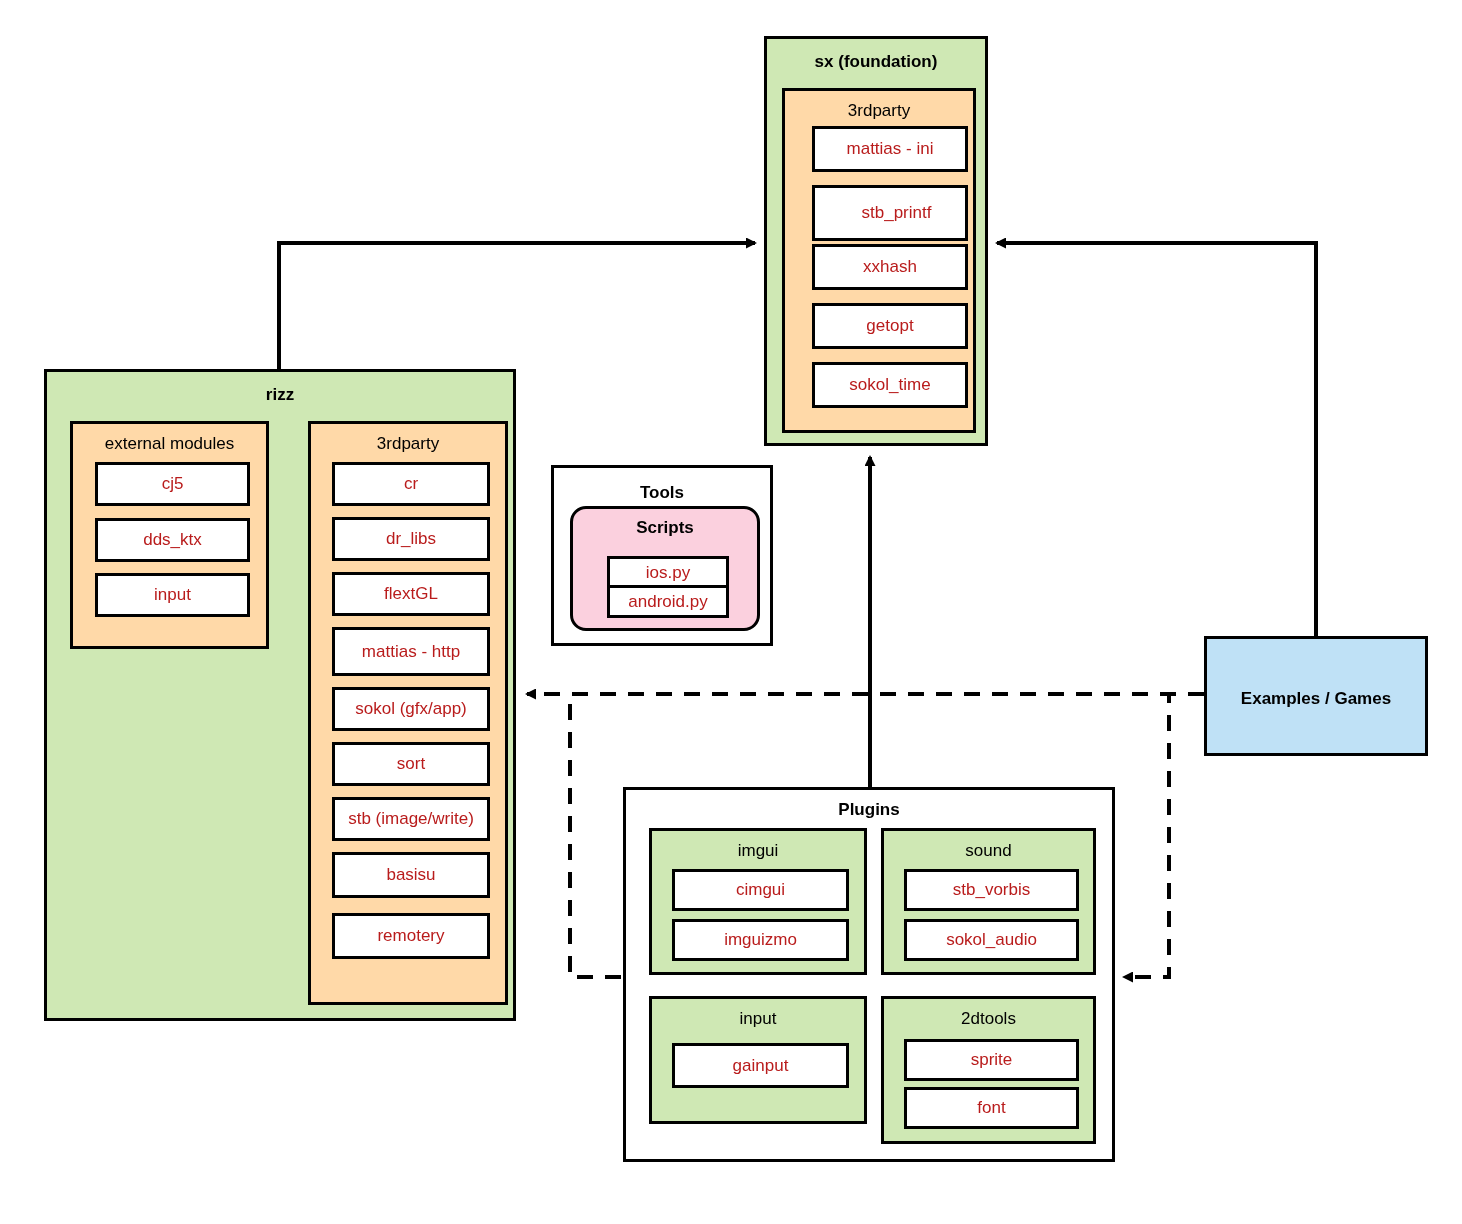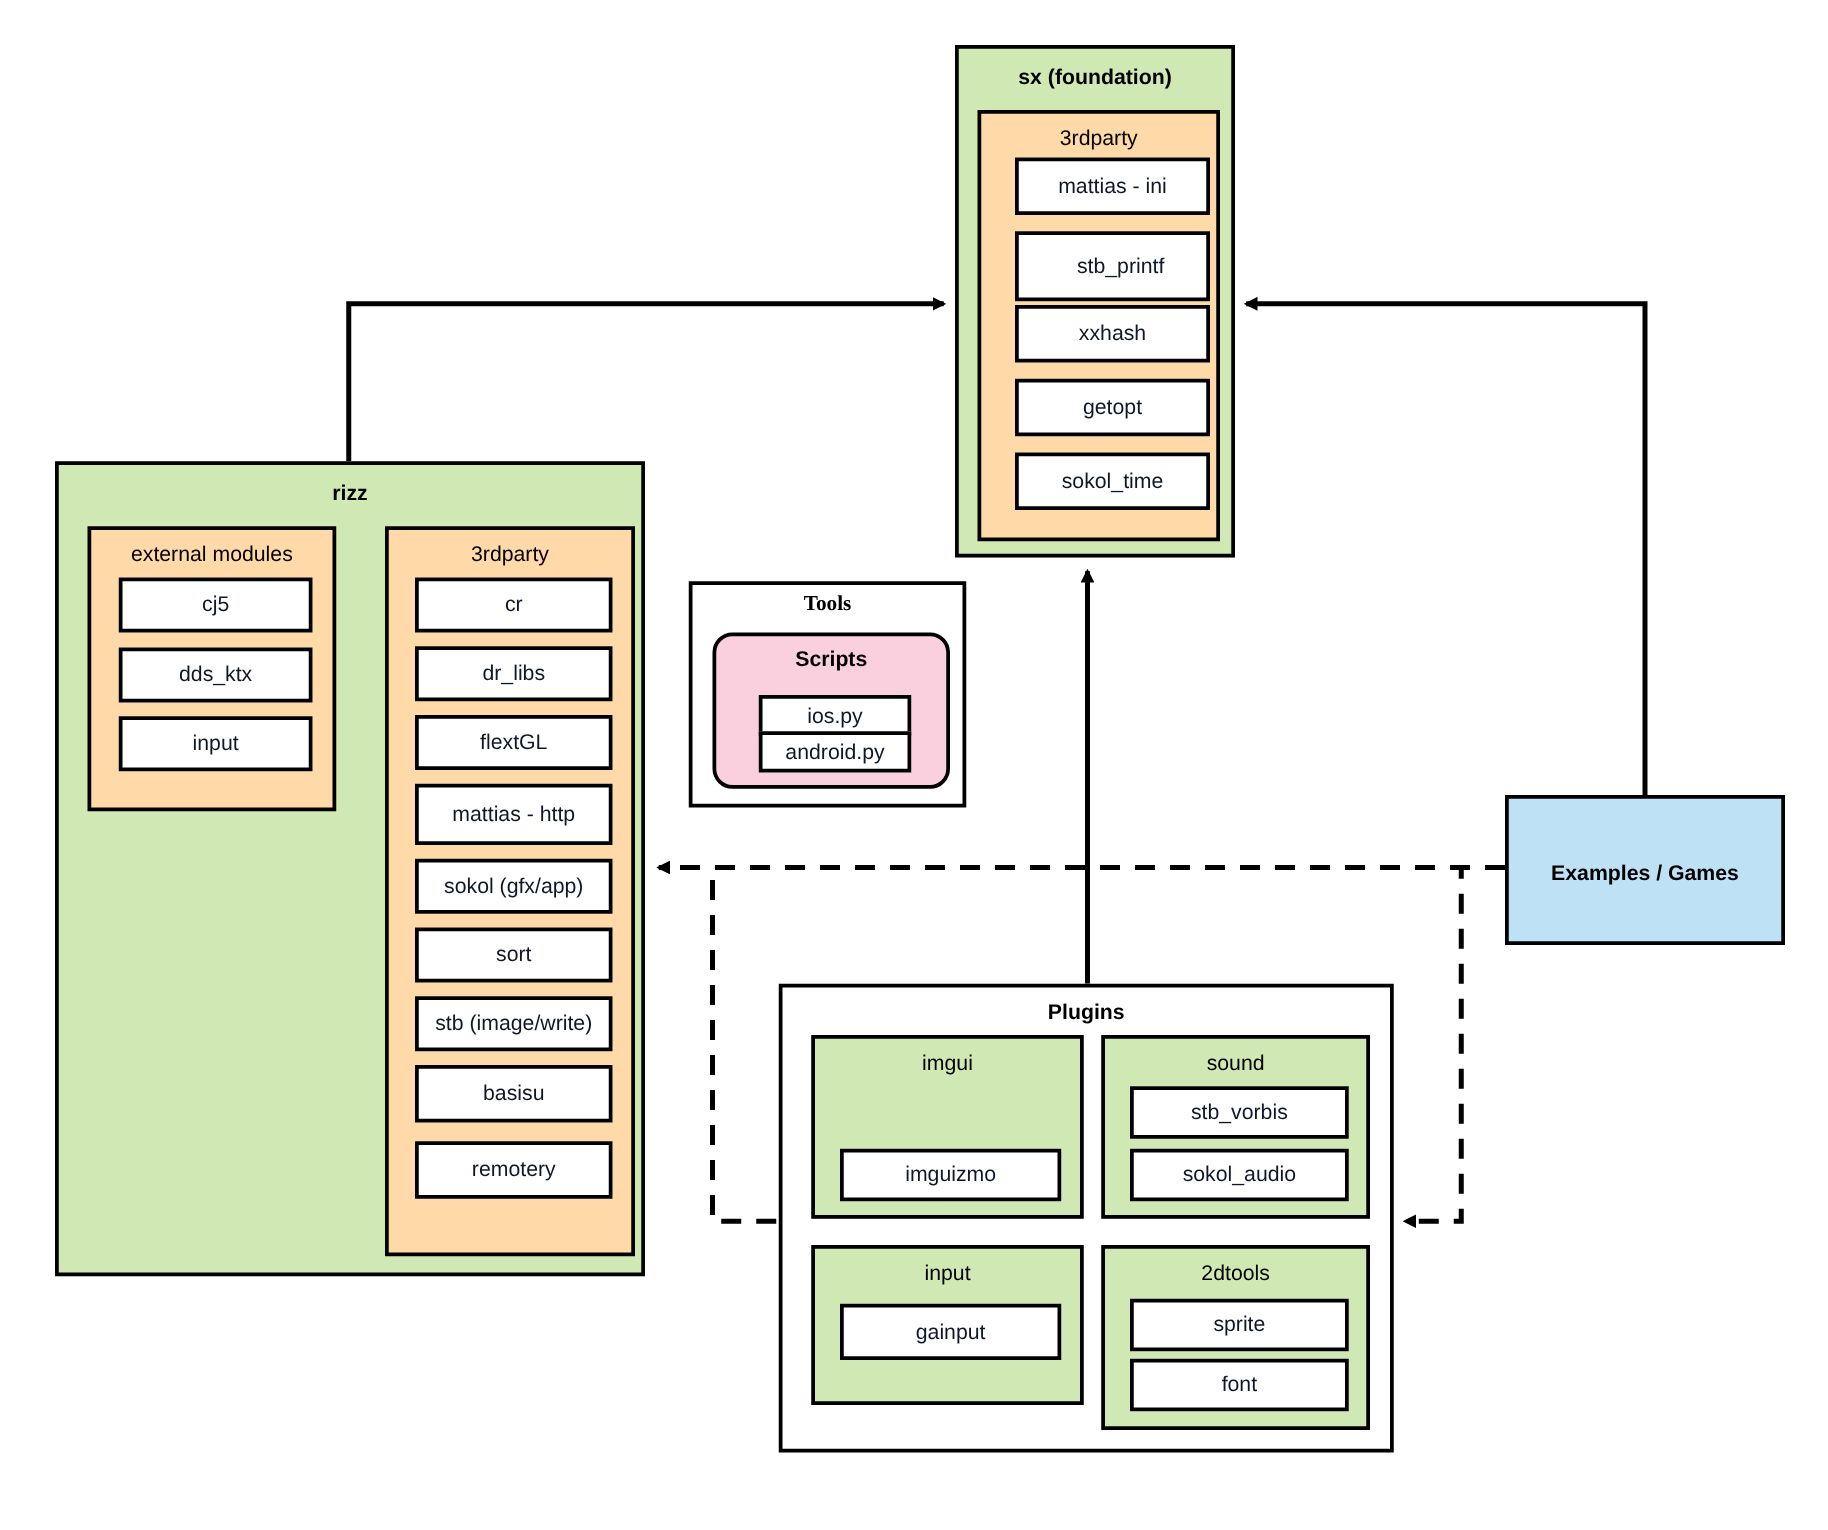--- a/index.html
+++ b/index.html
@@ -38,21 +38,21 @@
   .grp-title.bold { font-weight: bold; }
   .leaf {
     position: absolute;
     box-sizing: border-box;
     border: 3px solid #000000;
     background: #ffffff;
     display: flex;
     align-items: center;
     justify-content: center;
     font-size: 17px;
-    color: #0f172a;
+    color: #b91c1c;
   }
   .green { background: #cfe8b4; }
   .orange { background: #ffd9a8; }
   .pink  { background: #fbd0de; border-radius: 16px; }
   .blue  { background: #bfe1f6; }
   .white { background: #ffffff; }
   .centered-label {
     position: absolute;
     left: 0; width: 100%;
     text-align: center;
@@ -125,34 +125,35 @@
       <div class="leaf" style="left:21px; top:203px; width:158px; height:49px;">mattias - http</div>
       <div class="leaf" style="left:21px; top:263px; width:158px; height:44px;">sokol (gfx/app)</div>
       <div class="leaf" style="left:21px; top:318px; width:158px; height:44px;">sort</div>
       <div class="leaf" style="left:21px; top:373px; width:158px; height:44px;">stb (image/write)</div>
       <div class="leaf" style="left:21px; top:428px; width:158px; height:46px;">basisu</div>
       <div class="leaf" style="left:21px; top:489px; width:158px; height:46px;">remotery</div>
     </div>
   </div>
 
   <div class="box white" style="left:551px; top:465px; width:222px; height:181px;">
-    <div class="grp-title bold" style="top:6px;font-family:Liberation Serif, serif;">Tools</div>
+    <div class="grp-title bold" style="top:16px;">Tools</div>
 
     <div class="box pink" style="left:16px; top:38px; width:190px; height:125px;">
       <div class="grp-title bold" style="top:10px;">Scripts</div>
       <div class="leaf" style="left:34px; top:35px; width:122px; height:33px;margin-top:12px;">ios.py</div>
       <div class="leaf" style="left:34px; top:76px; width:122px; height:33px;">android.py</div>
     </div>
   </div>
 
   <div class="box white" style="left:623px; top:787px; width:492px; height:375px;">
     <div class="grp-title bold" style="top:11px;">Plugins</div>
 
     <div class="box green" style="left:23px; top:38px; width:218px; height:147px;">
       <div class="grp-title" style="top:11px;">imgui</div>
+      <div class="leaf" style="left:20px; top:38px; width:177px; height:42px;">cimgui</div>
       <div class="leaf" style="left:20px; top:88px; width:177px; height:42px;">imguizmo</div>
     </div>
 
     <div class="box green" style="left:255px; top:38px; width:215px; height:147px;">
       <div class="grp-title" style="top:11px;">sound</div>
       <div class="leaf" style="left:20px; top:38px; width:175px; height:42px;">stb_vorbis</div>
       <div class="leaf" style="left:20px; top:88px; width:175px; height:42px;">sokol_audio</div>
     </div>
 
     <div class="box green" style="left:23px; top:206px; width:218px; height:128px;">

